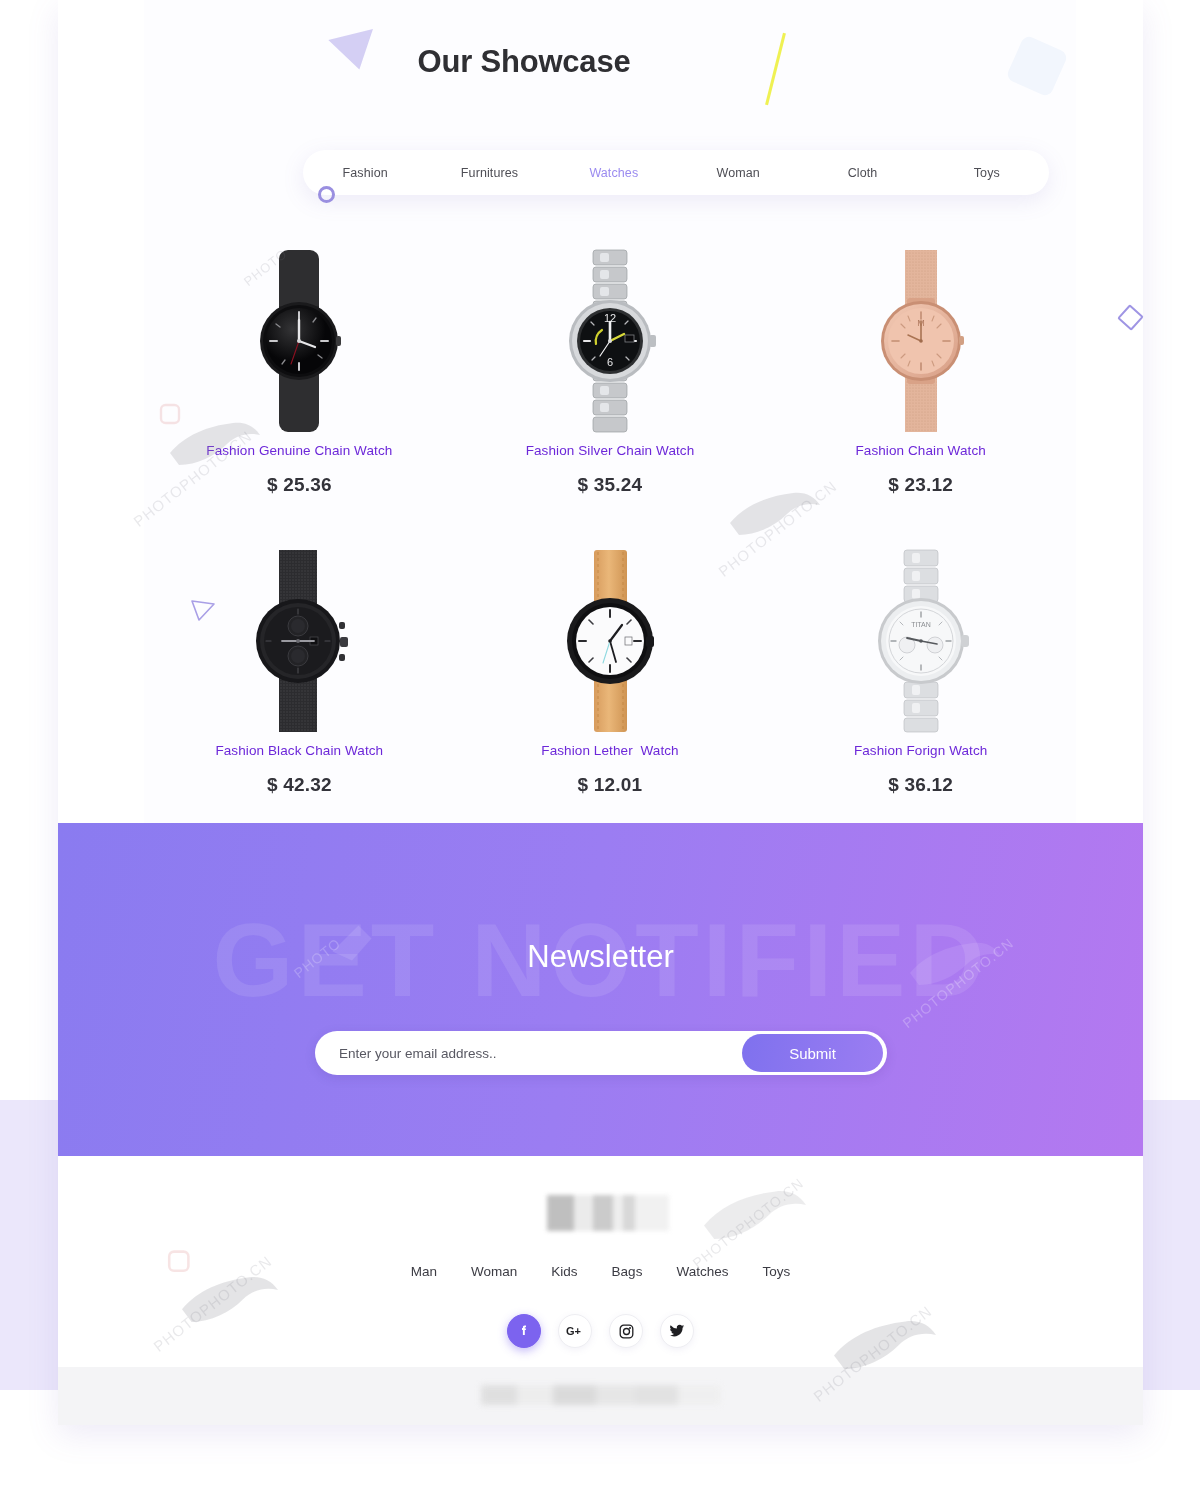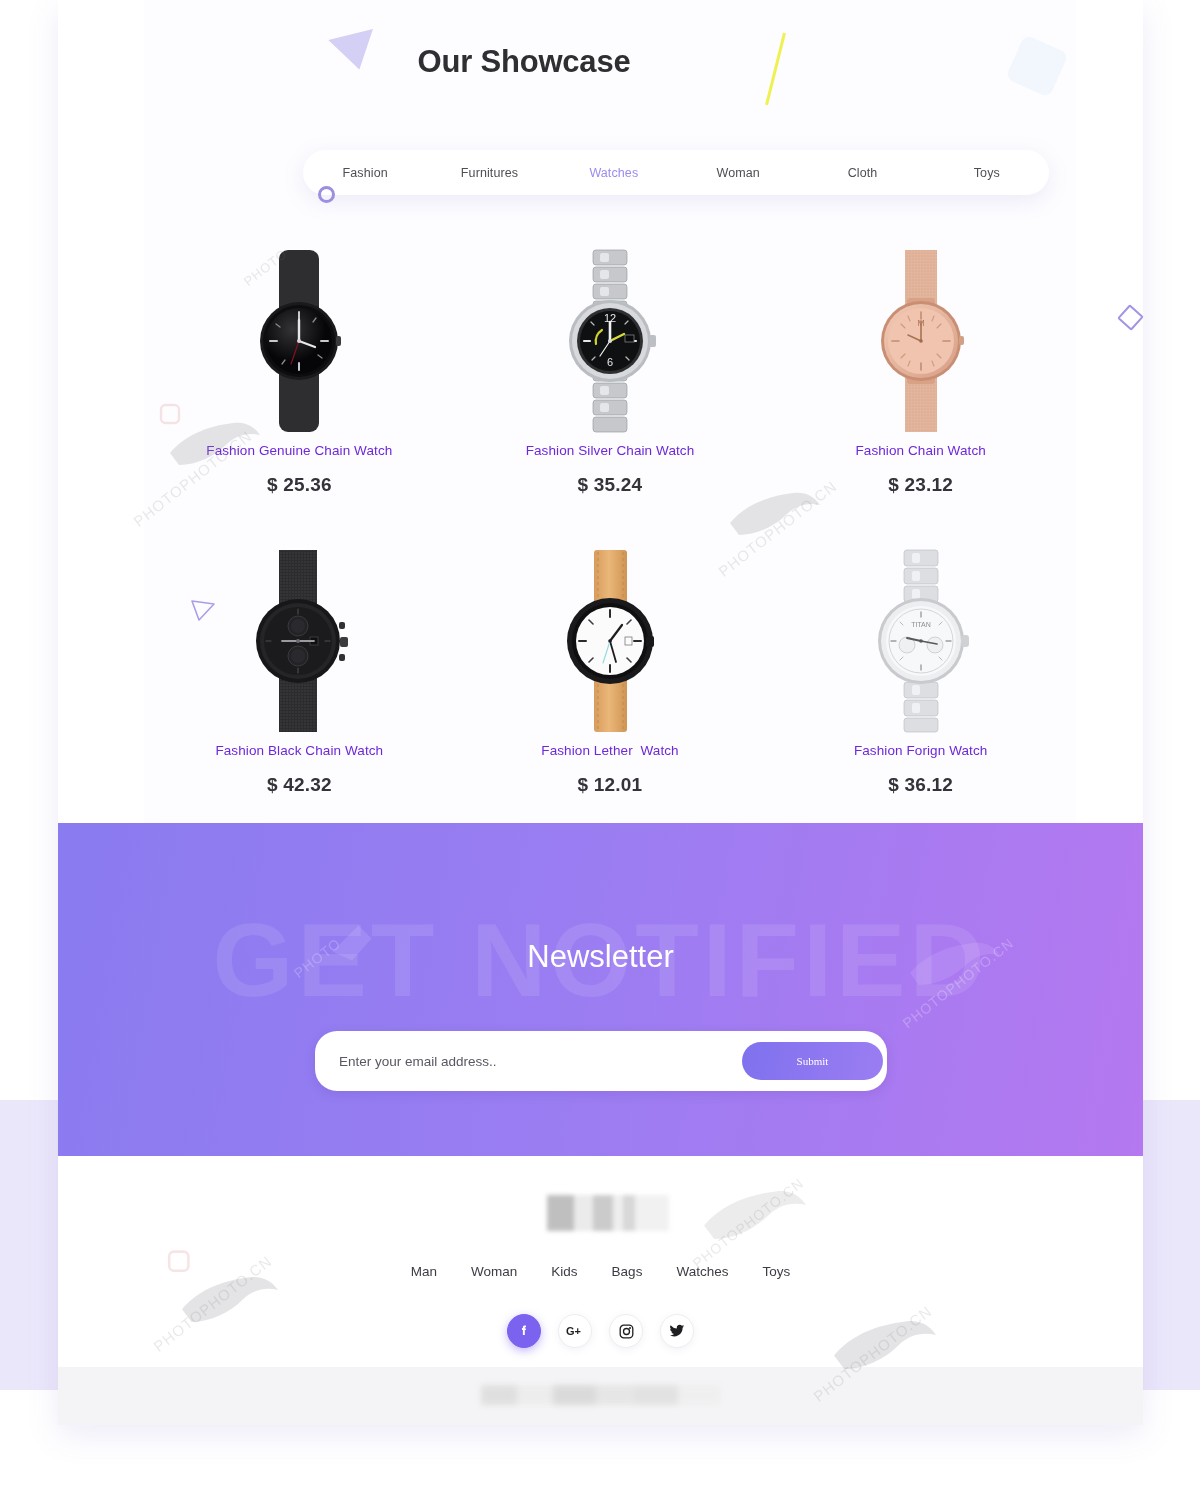--- a/index.html
+++ b/index.html
@@ -197,21 +197,21 @@
     left: 0; top: 116px;
     width: 1085px;
     text-align: center;
     font-size: 31px;
     font-weight: normal;
     color: #ffffff;
   }
   .nl-form {
     position: absolute;
     left: 257px; top: 208px;
-    width: 572px; height: 60px;
+    width: 572px; height: 44px;
     background: #ffffff;
     border-radius: 22px;
     display: flex;
     align-items: center;
     padding: 0 4px 0 0;
     box-shadow: 0 3px 12px rgba(60,30,120,0.12);
   }
   .nl-input {
     flex: 1;
     border: none;
@@ -222,22 +222,22 @@
     color: #3a3a42;
     padding-left: 24px;
   }
   .nl-input::placeholder { color: #585862; }
   .nl-submit {
     width: 141px; height: 38px;
     border: none;
     border-radius: 19px;
     background: linear-gradient(100deg, #7f71ee 0%, #9b7df2 100%);
     color: #ffffff;
-    font-family: Liberation Serif, serif;
-    font-size: 11px;
+    font-family: Liberation Sans, sans-serif;
+    font-size: 15px;
     cursor: pointer;
   }
 
   
   .footer {
     position: absolute;
     left: 0; top: 1156px;
     width: 1085px; height: 211px;
     background: #ffffff;
     z-index: 7;

